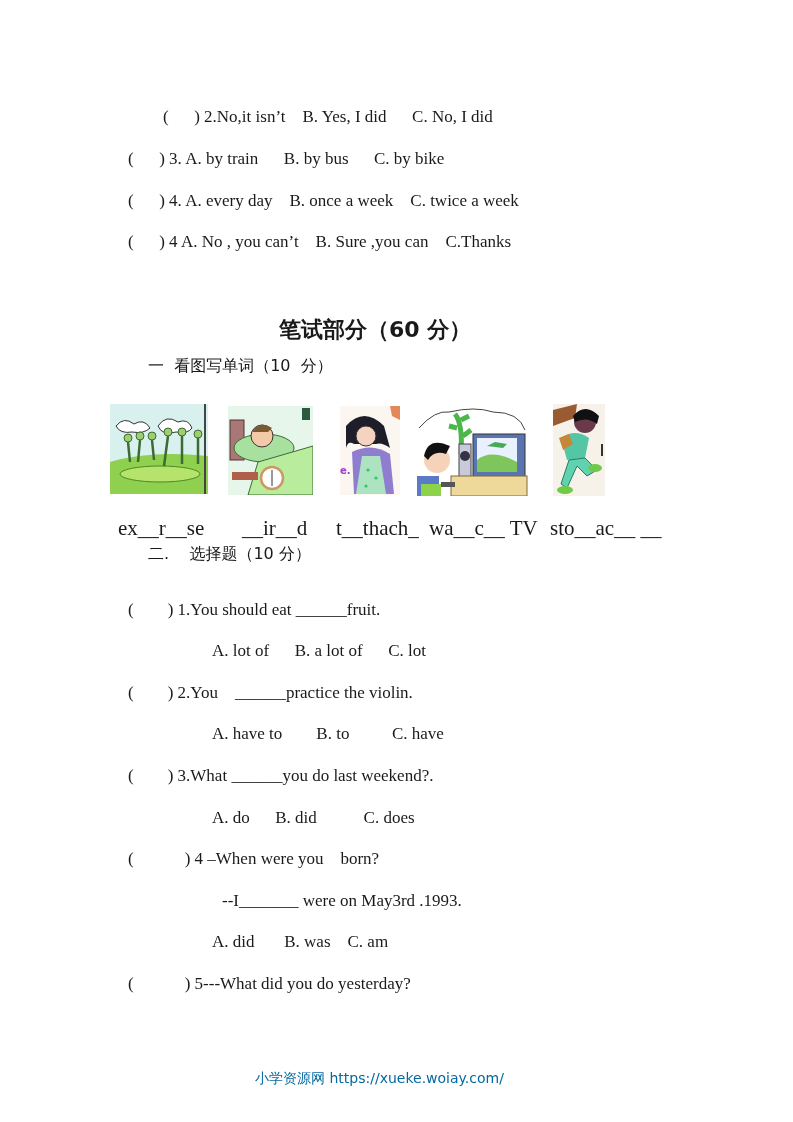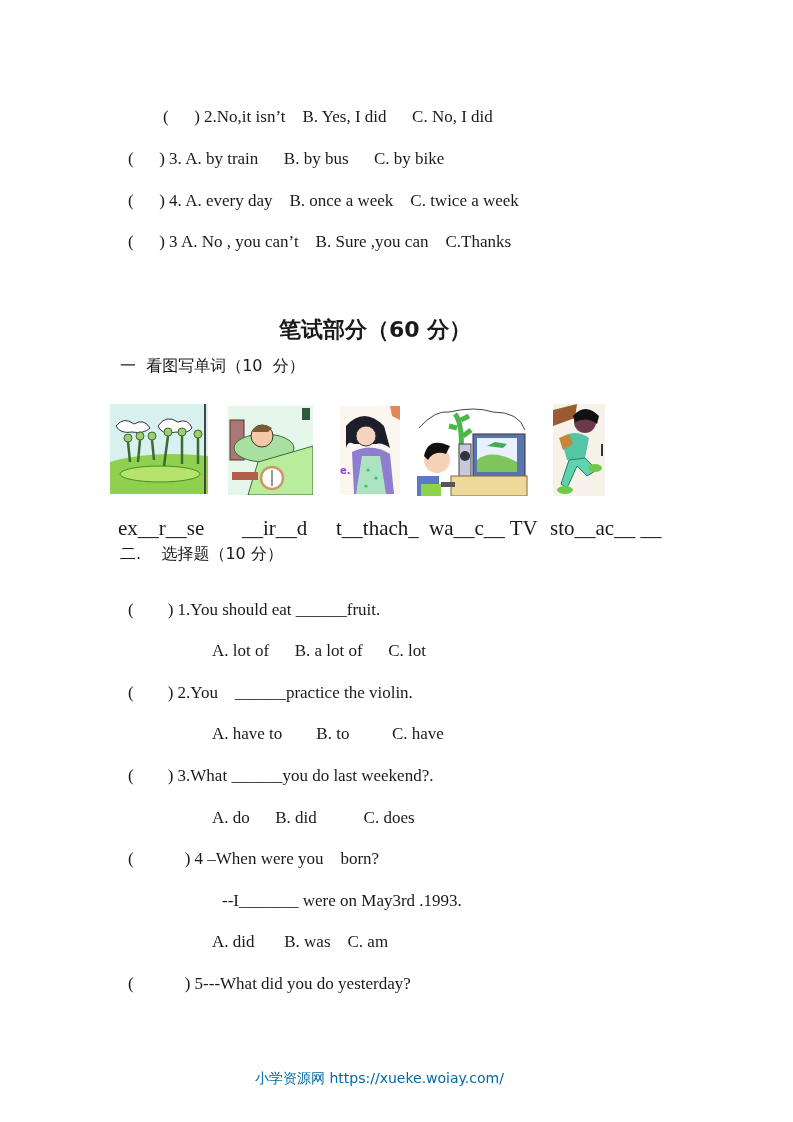--- a/index.html
+++ b/index.html
@@ -1,33 +1,33 @@
 <!DOCTYPE html>
 <html><head>
 <meta charset="utf-8">
 <style>
   html, body { margin: 0; padding: 0; background: #ffffff; }
   body { width: 793px; height: 1122px; position: relative; overflow: hidden;
          font-family: "Liberation Serif", "DejaVu Serif", serif; color: #1a1a1a; }
   .line { position: absolute; font-size: 17px; white-space: pre; line-height: 20px; }
   .title { position: absolute; left: 279px; top: 315px; font-size: 22px; font-weight: bold;
            font-family: "DejaVu Sans", sans-serif; white-space: pre; }
-  .sec { position: absolute; font-size: 16px; font-family: "DejaVu Sans", sans-serif; white-space: pre; }
+  .sec { position: absolute; font-size: 16px; font-family: "DejaVu Sans", sans-serif; white-space: pre; margin-left: 28px; }
   .pic { position: absolute; overflow: hidden; }
   .word { position: absolute; top: 516px; font-size: 21px; white-space: pre; }
   .footer { position: absolute; left: 255px; top: 1070px; font-size: 14px; color: #0369a1;
             font-family: "DejaVu Sans", sans-serif; white-space: pre; }
 </style>
 </head>
 <body>
 
 <div class="line" style="left:128px; top:107px;margin-left:35px;">(      ) 2.No,it isn’t    B. Yes, I did      C. No, I did</div>
 <div class="line" style="left:128px; top:149px;">(      ) 3. A. by train      B. by bus      C. by bike</div>
 <div class="line" style="left:128px; top:191px;">(      ) 4. A. every day    B. once a week    C. twice a week</div>
-<div class="line" style="left:128px; top:232px;">(      ) 3 A. No , you can’t    B. Sure ,you can    C.Thanks</div>
+<div class="line" style="left:128px; top:232px;">(      ) 4 A. No , you can’t    B. Sure ,you can    C.Thanks</div>
 
 <div class="title">笔试部分（60 分）</div>
 
 <div class="sec" style="left:120px; top:356px;">一  看图写单词（10  分）</div>
 
 <div class="pic" style="left:110px; top:404px; width:98px; height:90px;">
   <svg width="98" height="90" viewBox="0 0 98 90">
     <rect width="98" height="90" fill="#d8f0ee"></rect>
     <path d="M6 22 q8 -10 18 -2 q10 -6 16 4 q-6 6 -18 4 q-12 2 -16 -6z" fill="#fff" stroke="#333" stroke-width="1"></path>
     <path d="M48 22 q8 -12 20 -4 q10 -4 14 6 q-4 6 -16 4 q-14 4 -18 -6z" fill="#fff" stroke="#333" stroke-width="1"></path>

